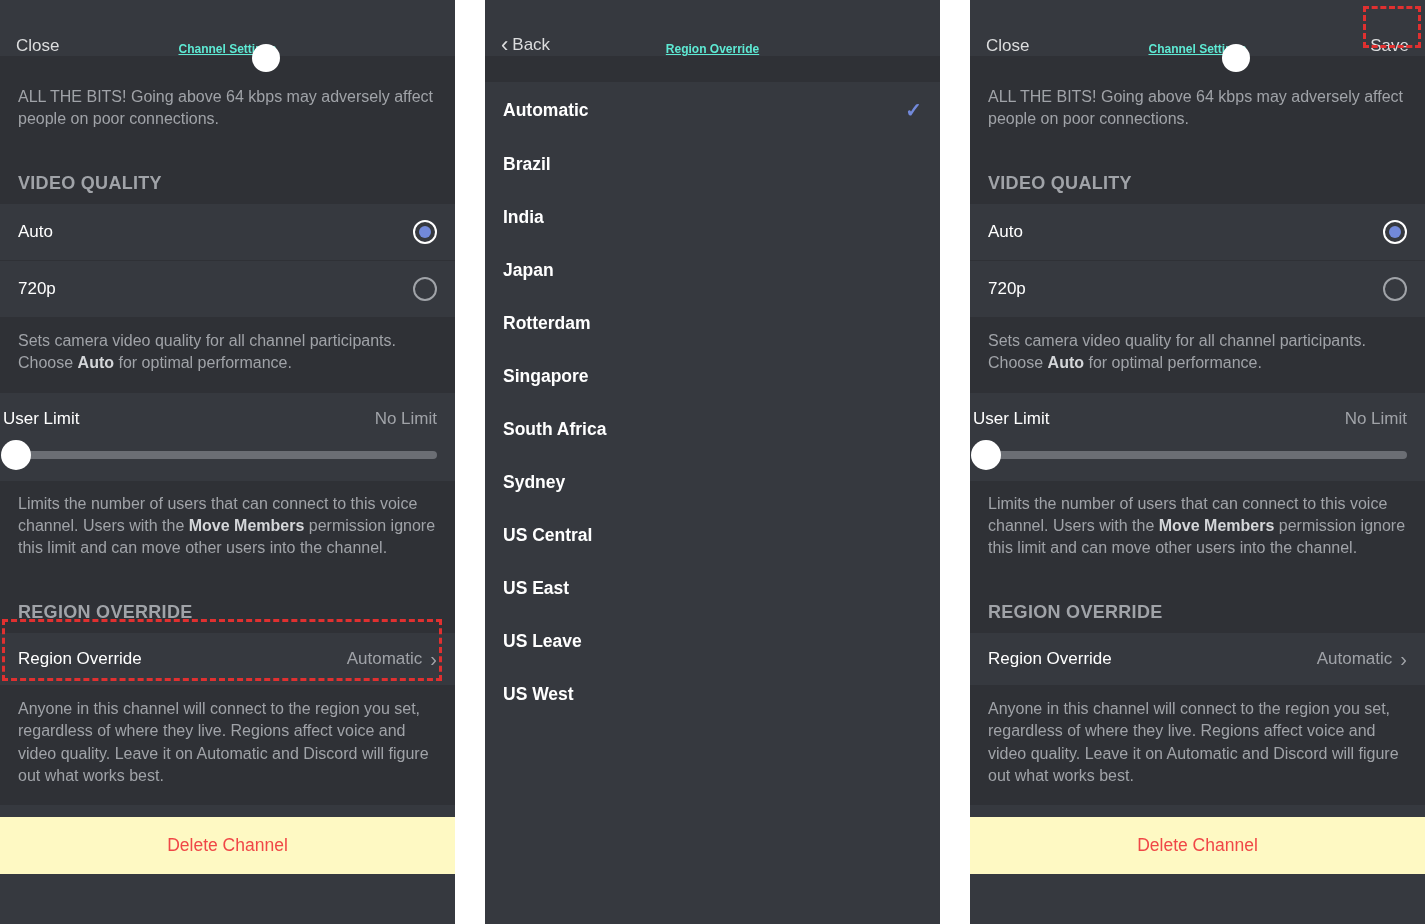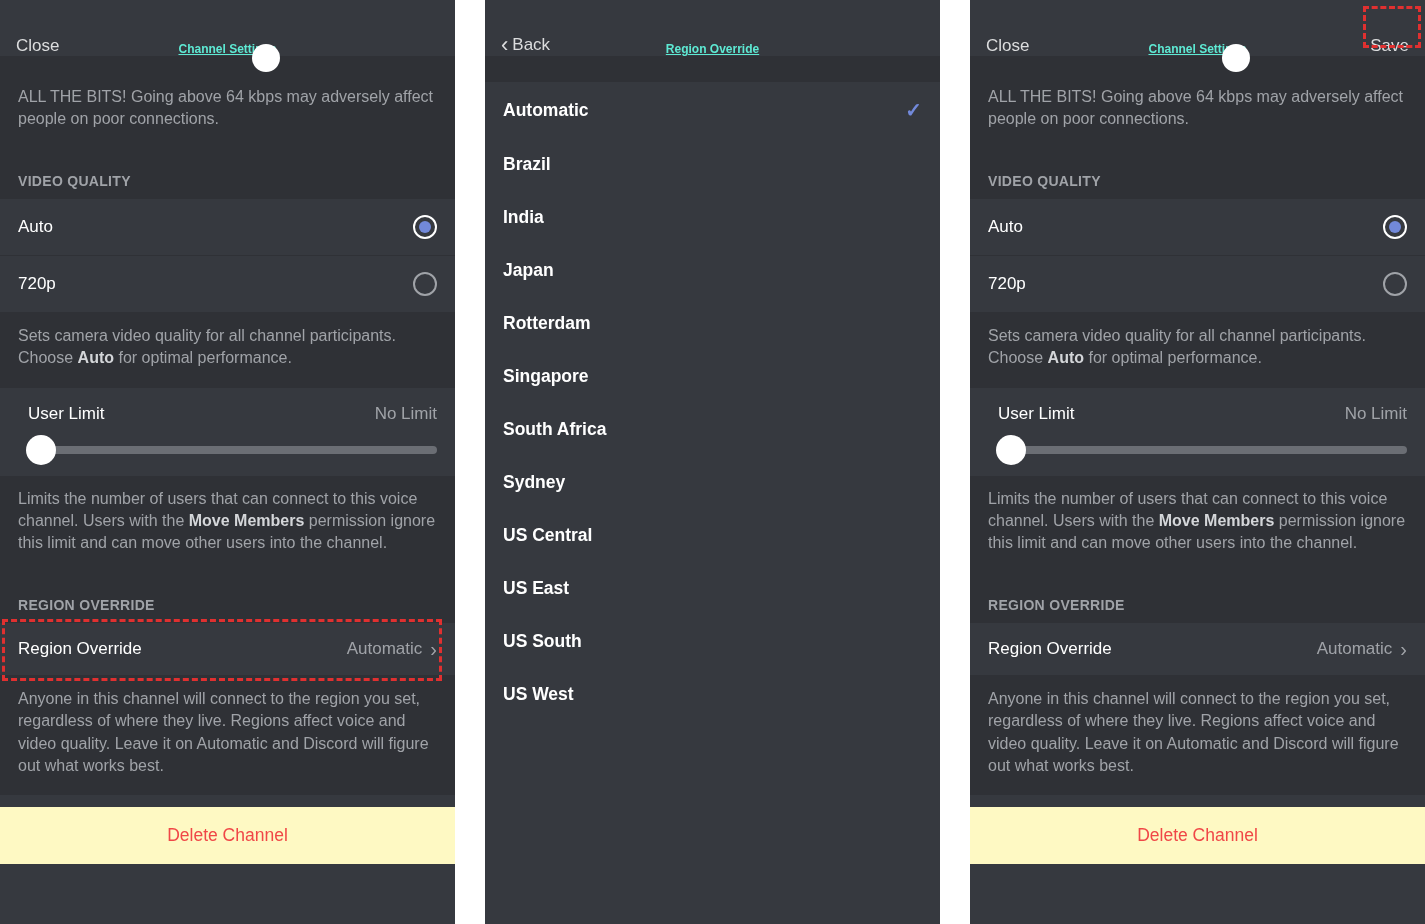--- a/index.html
+++ b/index.html
@@ -69,21 +69,21 @@
     background: #2f3136;
     padding: 12px 18px 18px 18px;
     color: #a0a3a8;
     font-size: 16px;
     line-height: 1.4;
   }
   .section-header {
     background: #2f3136;
     padding: 24px 18px 10px 18px;
     color: #a0a3a8;
-    font-size: 14px;
+    font-size: 18px;
     font-weight: 600;
     letter-spacing: 0.3px;
   }
   .row {
     background: #36393f;
     padding: 16px 18px;
     display: flex;
     align-items: center;
     justify-content: space-between;
     border-bottom: 1px solid #2f3136;
@@ -101,21 +101,21 @@
   }
   .radio.selected { border-color: #fff; }
   .radio.selected::after {
     content: "";
     width: 12px; height: 12px;
     border-radius: 50%;
     background: #7289da;
   }
   .slider-section {
     background: #36393f;
-    padding: 16px 18px 22px 28px;
+    padding: 16px 18px 22px 3px;
     text-align: center;
   }
   .slider-top {
     display: flex; justify-content: space-between;
     font-size: 17px; color: #fff;
     margin-bottom: 22px;
   }
   .slider-top .val { color: #a0a3a8; }
   .slider-track {
     position: relative;
@@ -257,21 +257,21 @@
         <div class="region-row">
           <span>Sydney</span>
         </div>
         <div class="region-row">
           <span>US Central</span>
         </div>
         <div class="region-row">
           <span>US East</span>
         </div>
         <div class="region-row">
-          <span>US South</span>
+          <span>US Leave</span>
         </div>
         <div class="region-row">
           <span>US West</span>
         </div>
       </div>
   </div>
 </div>
 
 <div class="panel">
   <div class="header">

